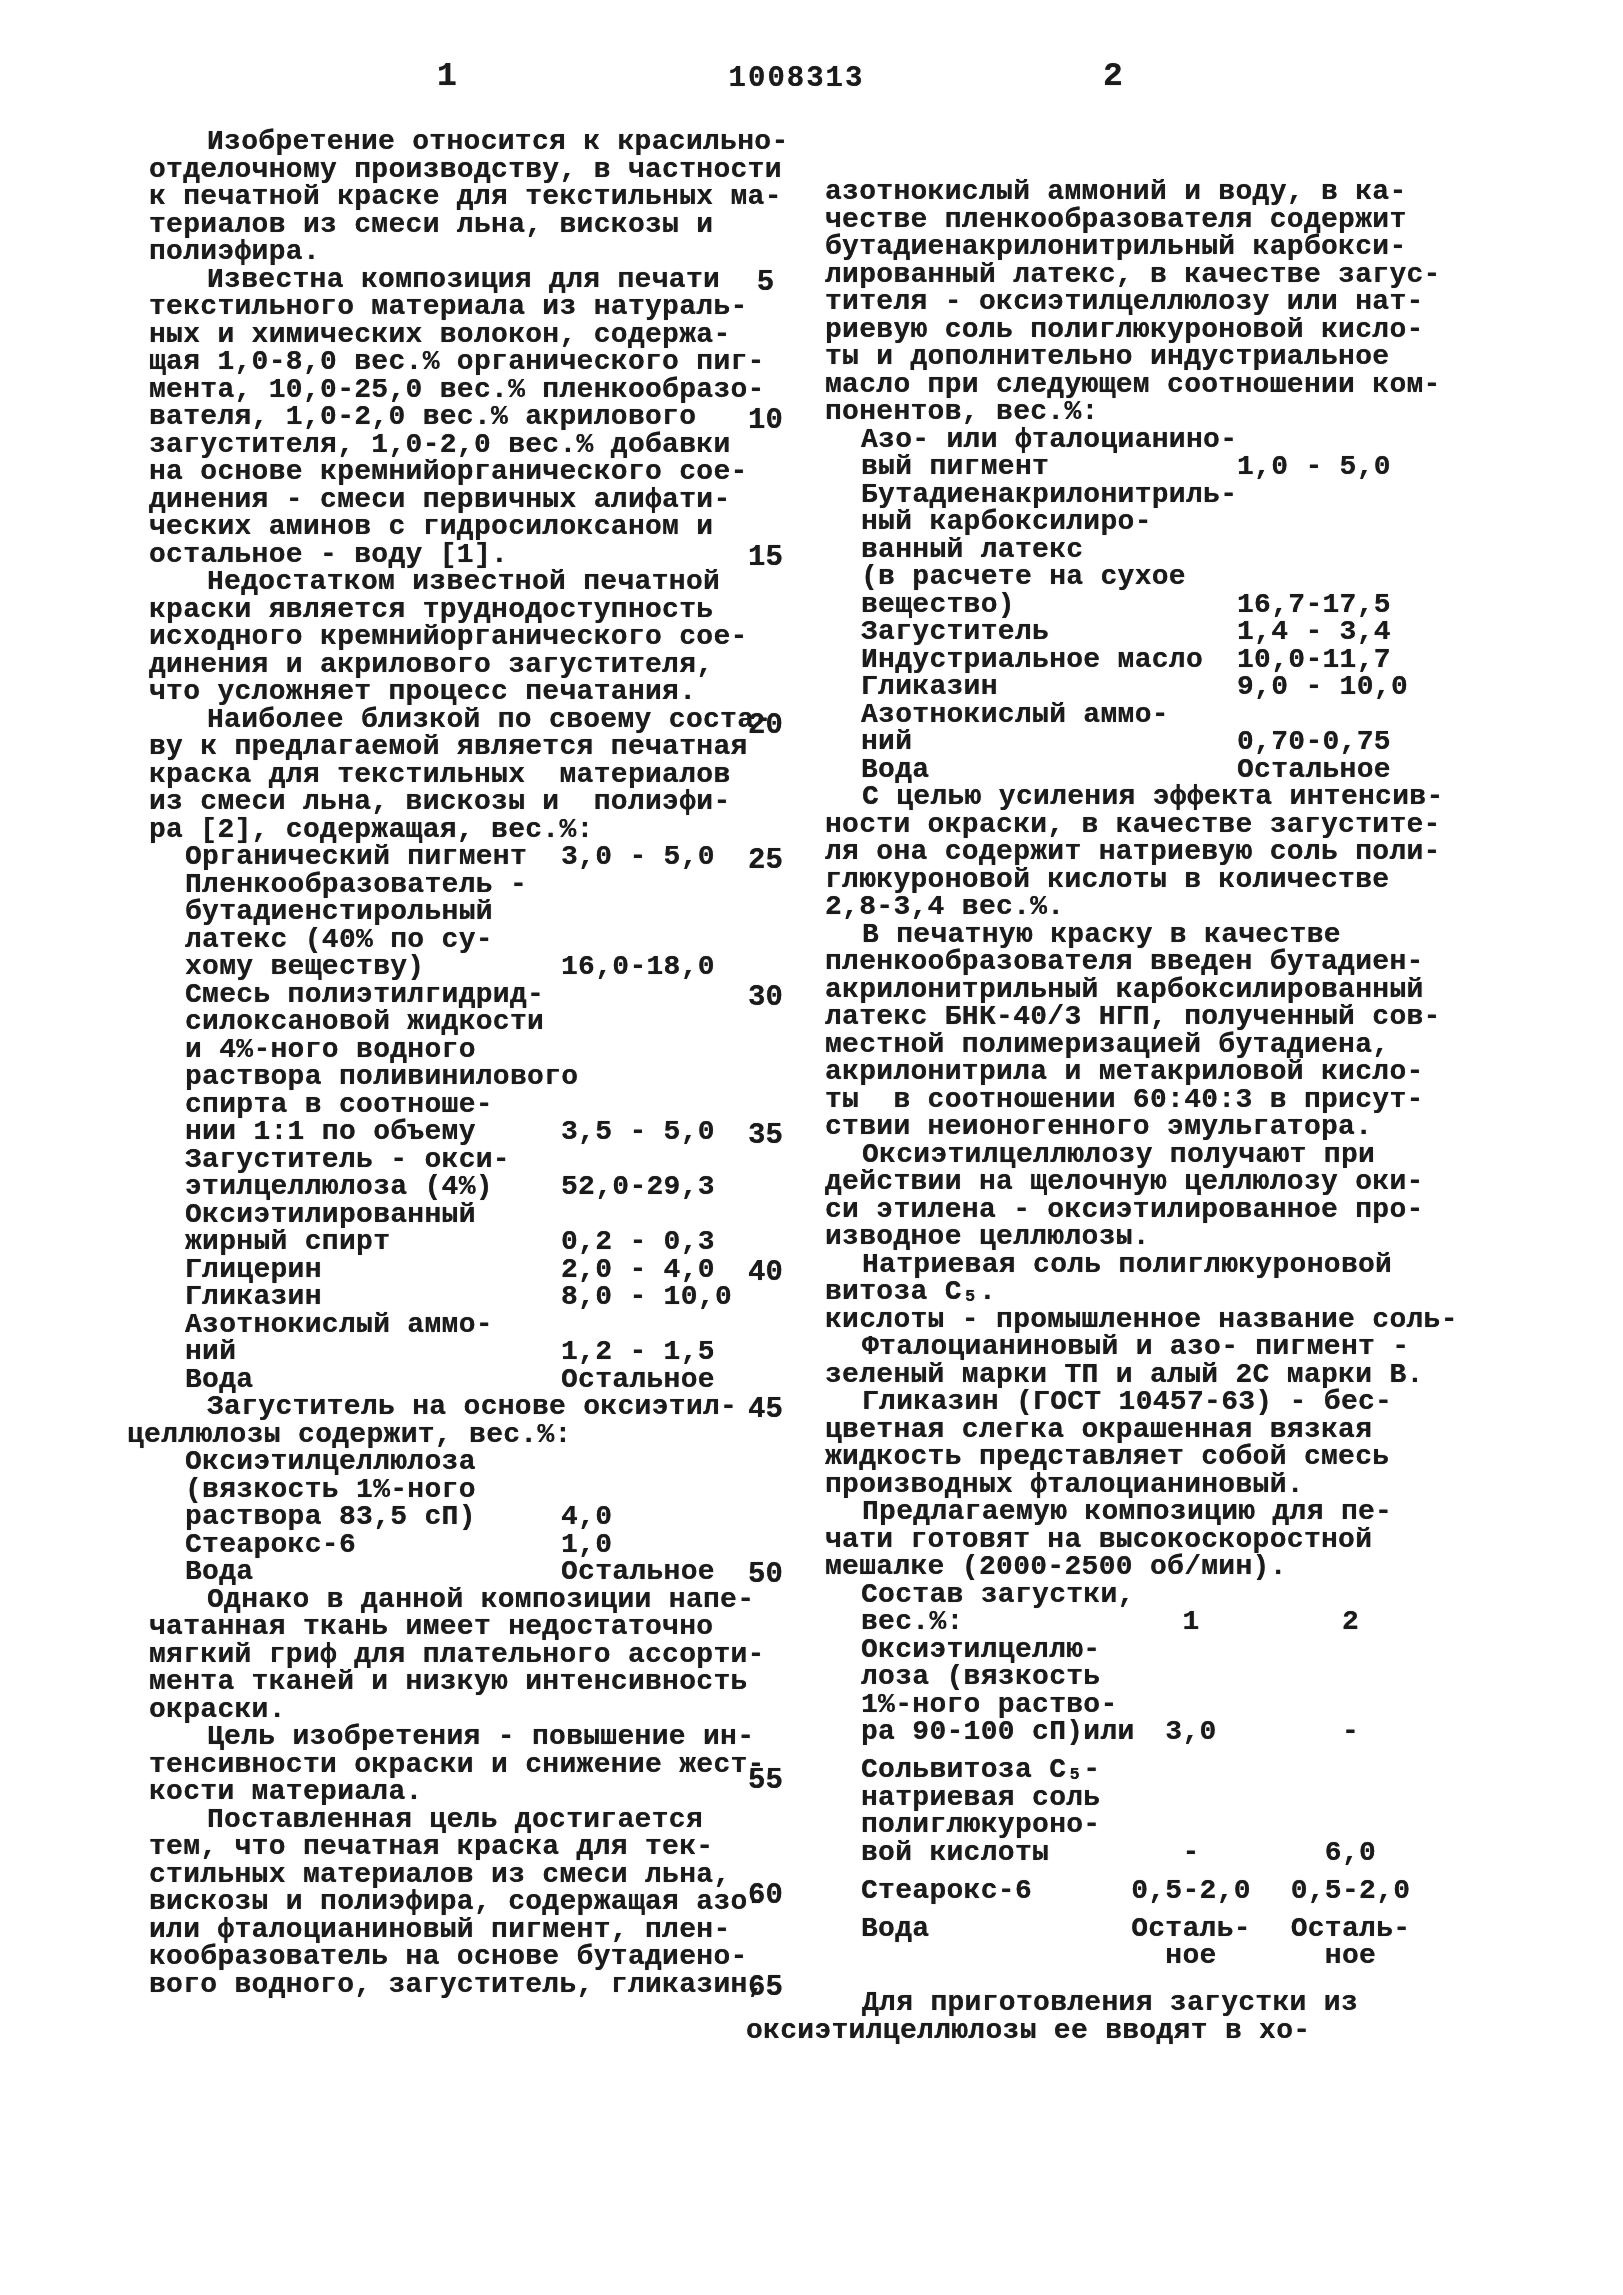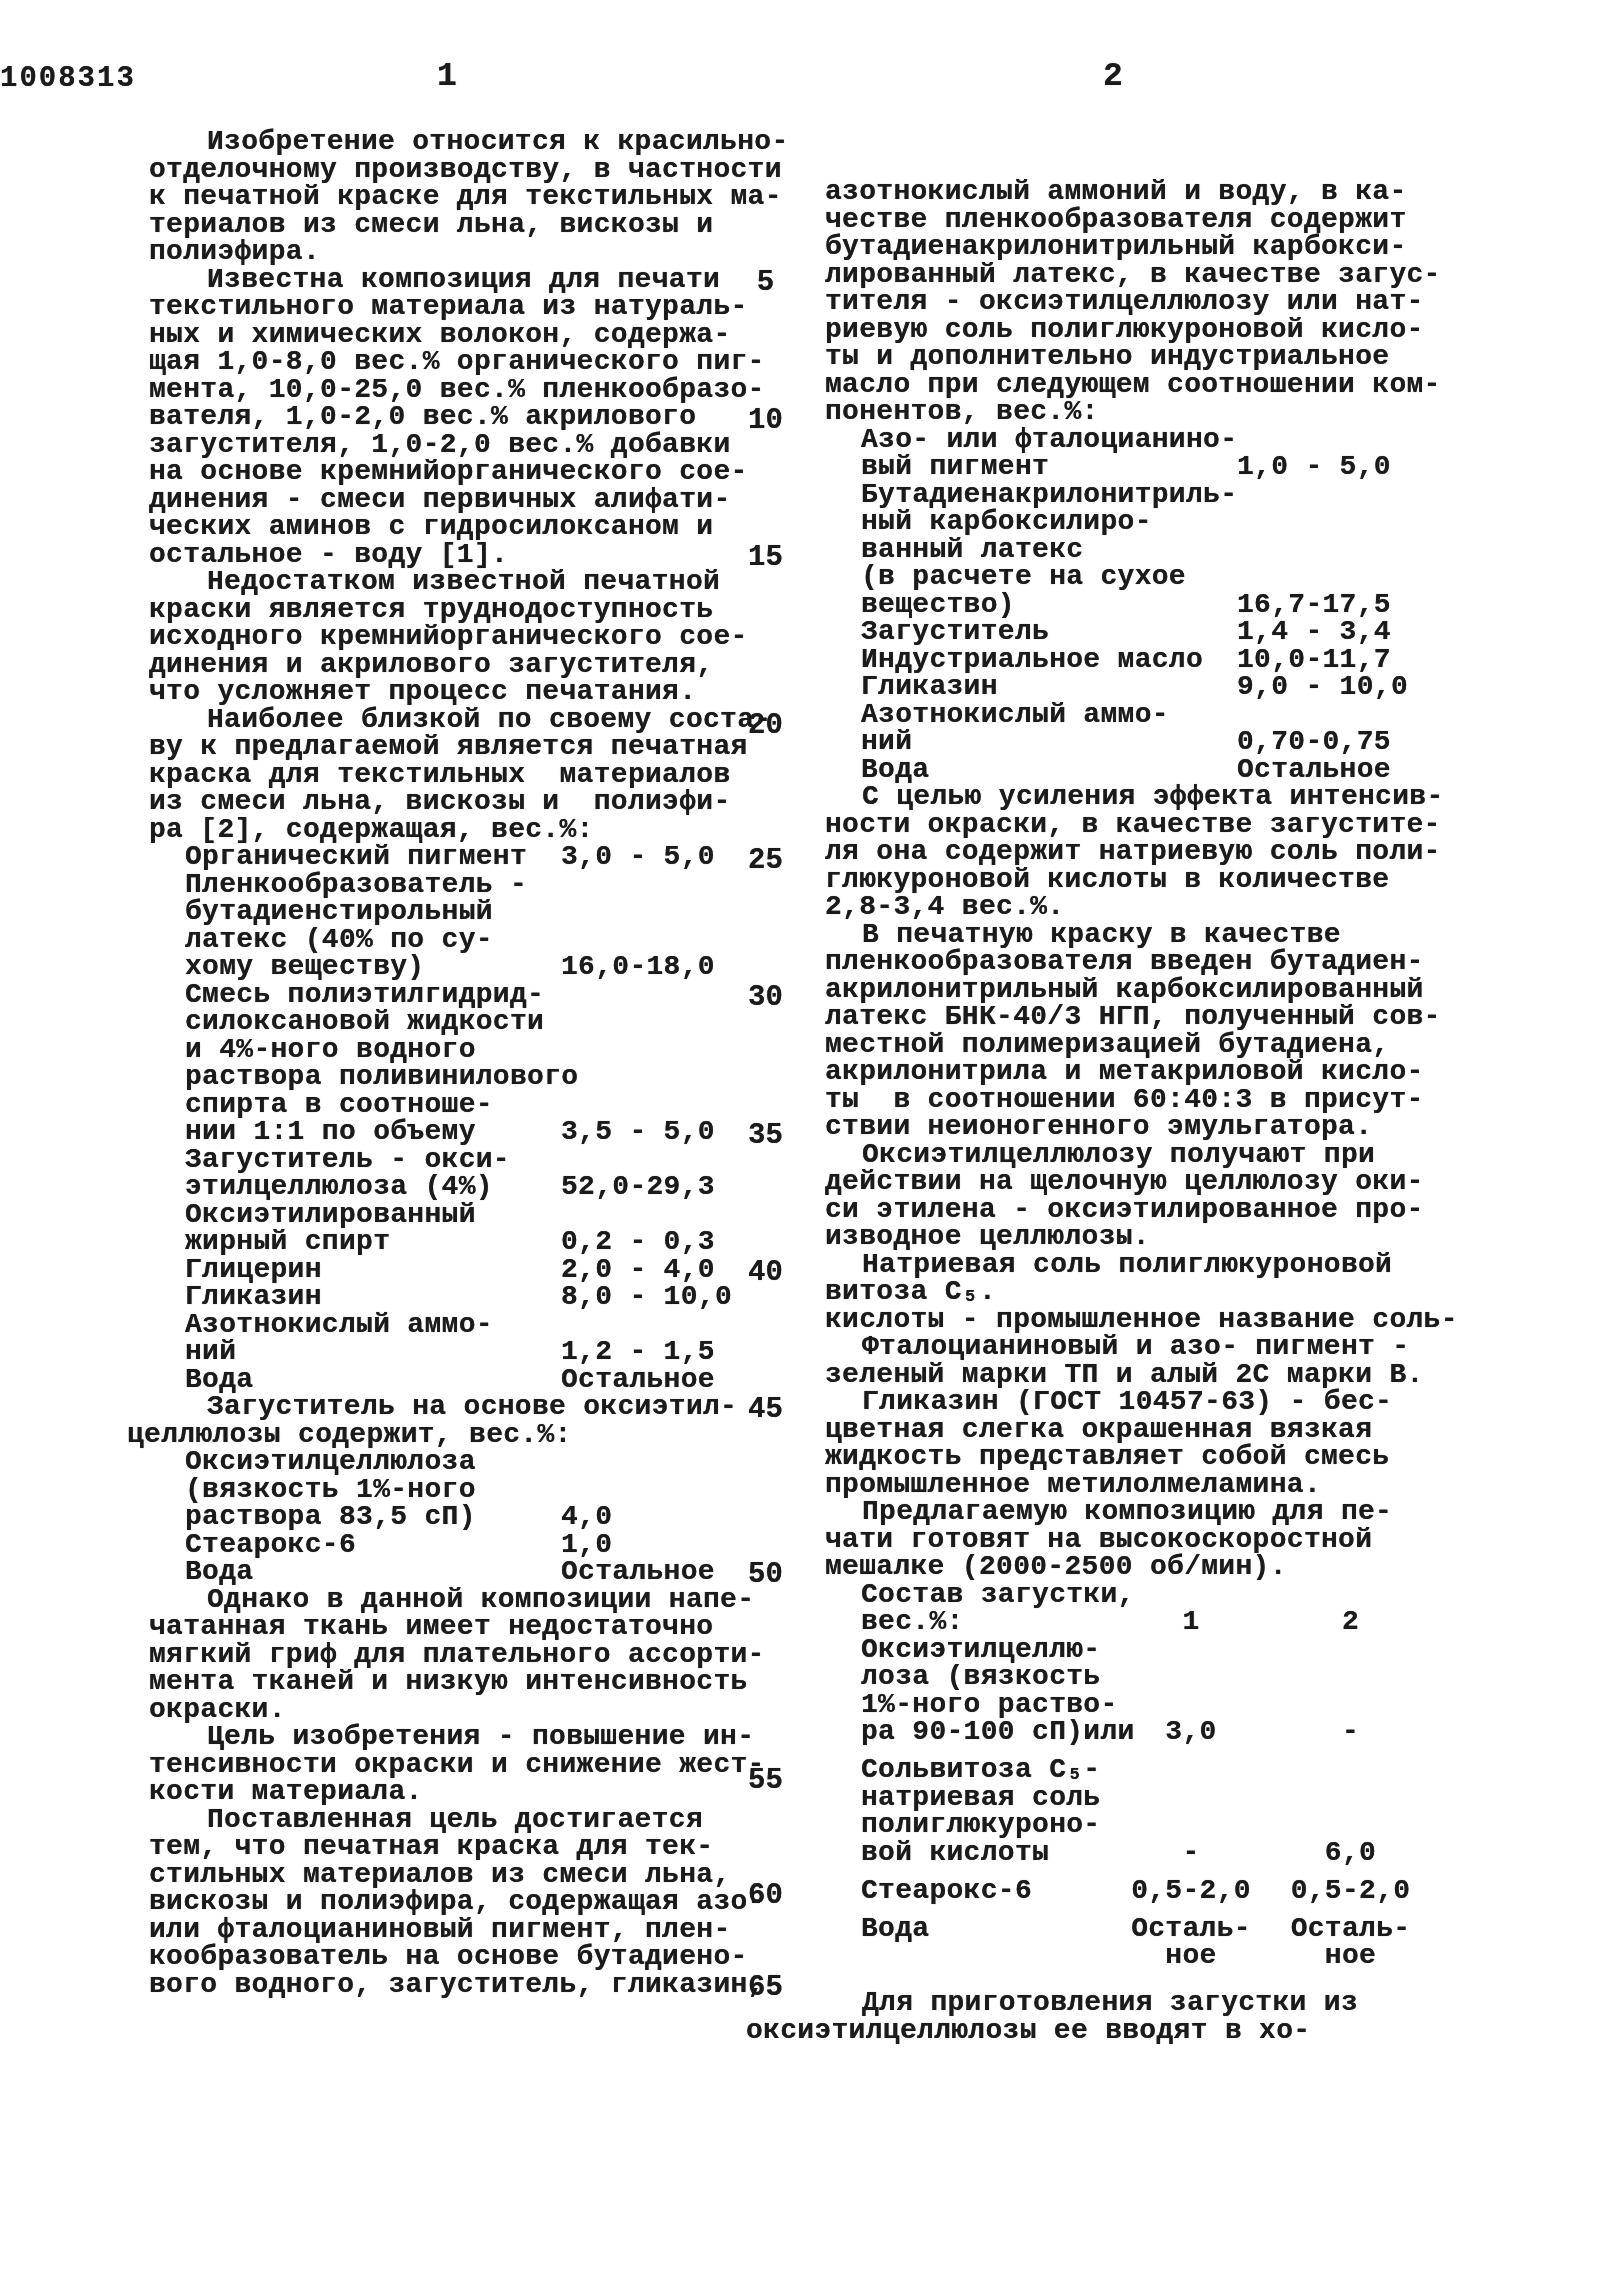--- a/index.html
+++ b/index.html
@@ -10,21 +10,21 @@
     overflow:hidden;
     font-family:"Liberation Mono","DejaVu Sans Mono",monospace;
     font-weight:700;
     color:#1b1b1b;
     text-shadow:0 0 0.7px rgba(10,10,10,.75);
   }
   
   .hnum{position:absolute;top:60px;font-size:33px;line-height:33px;}
   .hnum.left{left:437px;}
   .hnum.right{left:1103px;}
-  .pnum{position:absolute;top:64px;left:0;width:1593px;font-size:29px;line-height:30px;letter-spacing:2px;}
+  .pnum{position:absolute;top:64px;left:0;width:1593px;text-align:center;font-size:29px;line-height:30px;letter-spacing:2px;}
   
   .col{position:absolute;font-size:28px;letter-spacing:0.3px;}
   .col.c1{left:149px;top:128px;width:662px;}
   .col.c2{left:825px;top:131px;width:694px;margin-top:47px;}
   .line{position:relative;height:27.5px;line-height:27.5px;white-space:pre;}
   .c1 .i{padding-left:58px;}   
   .c2 .i{padding-left:37px;}   
   .li{padding-left:36px;}      
   .out{margin-left:-22px;}     
   .out2{margin-left:-79px;}   
@@ -155,21 +155,21 @@
       <div class="line"><span>си этилена - оксиэтилированное про-</span></div>
       <div class="line"><span>изводное целлюлозы.</span></div>
       <div class="line i"><span>Натриевая соль полиглюкуроновой</span></div>
       <div class="line"><span>витоза С₅.</span></div>
       <div class="line"><span>кислоты - промышленное название соль-</span></div>
       <div class="line i"><span>Фталоцианиновый и азо- пигмент -</span></div>
       <div class="line"><span>зеленый марки ТП и алый 2С марки В.</span></div>
       <div class="line i"><span>Гликазин (ГОСТ 10457-63) - бес-</span></div>
       <div class="line"><span>цветная слегка окрашенная вязкая</span></div>
       <div class="line"><span>жидкость представляет собой смесь</span></div>
-      <div class="line"><span>промышленное метилолмеламина.</span></div>
+      <div class="line"><span>производных фталоцианиновый.</span></div>
       <div class="line i"><span>Предлагаемую композицию для пе-</span></div>
       <div class="line"><span>чати готовят на высокоскоростной</span></div>
       <div class="line"><span>мешалке (2000-2500 об/мин).</span></div>
       <div class="line li"><span>Состав загустки,</span></div>
       <div class="line li"><span>вес.%:</span><span class="wa">1</span><span class="wb">2</span></div>
       <div class="line li"><span>Оксиэтилцеллю-</span></div>
       <div class="line li"><span>лоза (вязкость</span></div>
       <div class="line li"><span>1%-ного раство-</span></div>
       <div class="line li"><span>ра 90-100 сП)или</span><span class="wa">3,0</span><span class="wb">-</span></div>
       <div class="line li g1"><span>Сольвитоза С₅-</span></div>

